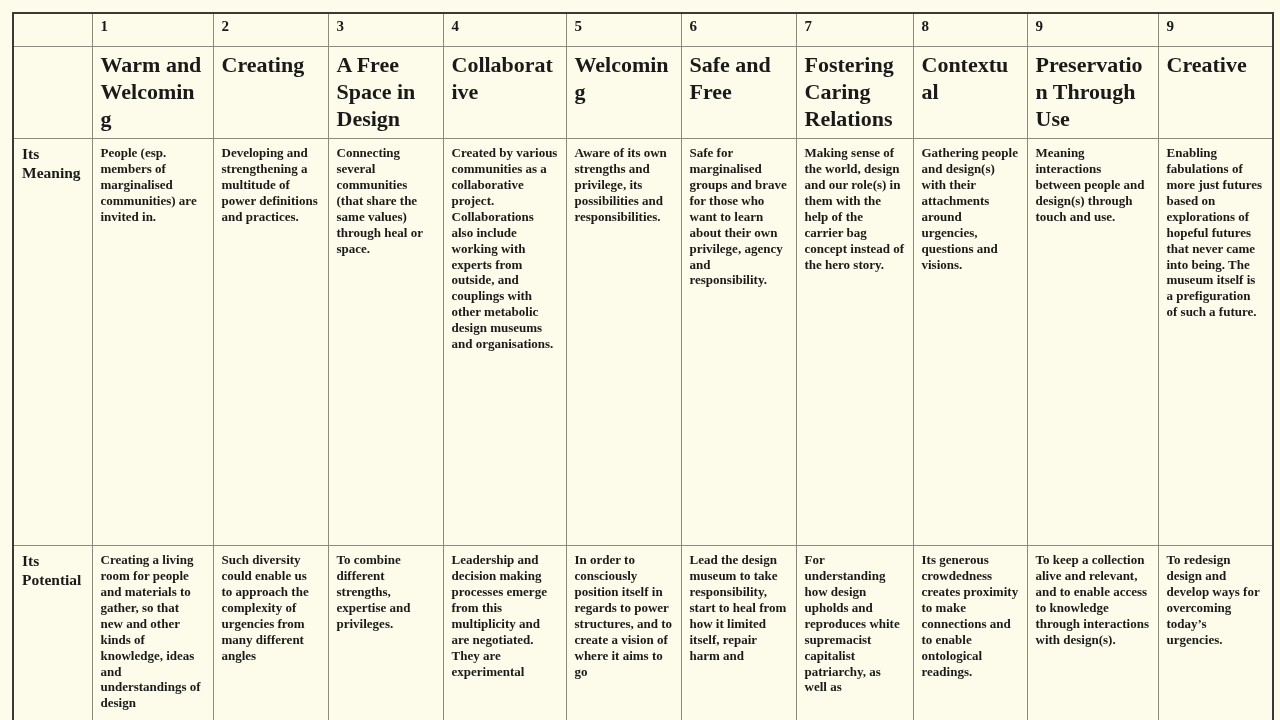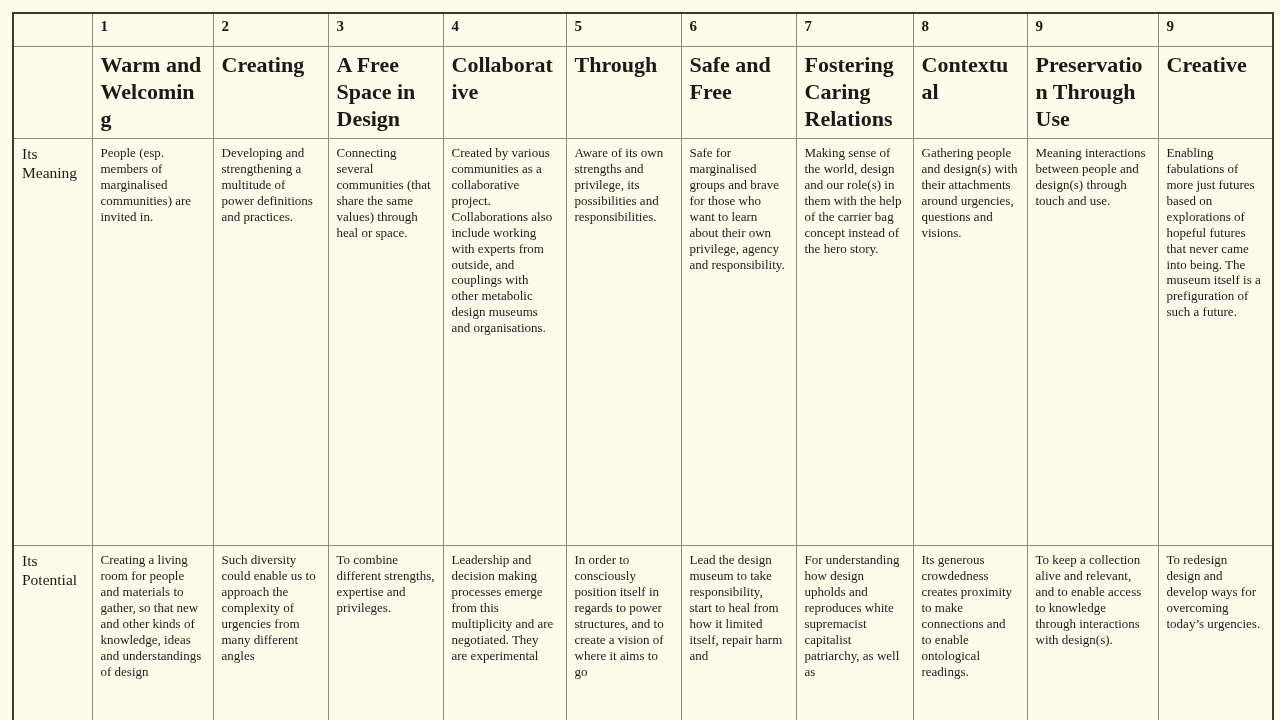--- a/index.html
+++ b/index.html
@@ -27,21 +27,21 @@
     table-layout: fixed;
     width: 1260px;
     background: #fdfbe9;
   }
   table.matrix td,
   table.matrix th {
     border: 1px solid #8c8a7d;
     vertical-align: top;
     padding: 6px 8px 6px 8px;
     background: #fdfbe9;
-    font-weight: normal;
+    font-weight: bold;
     text-align: left;
     line-height: 1.22;
     font-size: 15.5px;
     -webkit-hyphens: auto;
     hyphens: auto;
     word-break: normal;
     overflow-wrap: break-word;
   }
   table.matrix {
     border: 2px solid #3a3a33;
@@ -118,21 +118,21 @@
         <td>8</td>
         <td>9</td>
         <td>9</td>
       </tr>
       <tr class="name-row">
         <td></td>
         <td>Warm and Welcoming</td>
         <td>Creating</td>
         <td>A Free Space in Design</td>
         <td>Collaborative</td>
-        <td>Through</td>
+        <td>Welcoming</td>
         <td>Safe and Free</td>
         <td>Fostering Caring Relations</td>
         <td>Contextual</td>
         <td>Preservation Through Use</td>
         <td>Creative</td>
       </tr>
       <tr class="meaning-row">
         <td class="stub">Its Meaning</td>
         <td class="body">People (esp. members of marginalised communities) are invited in.</td>
         <td class="body">Developing and strengthening a multitude of power definitions and practices.</td>

